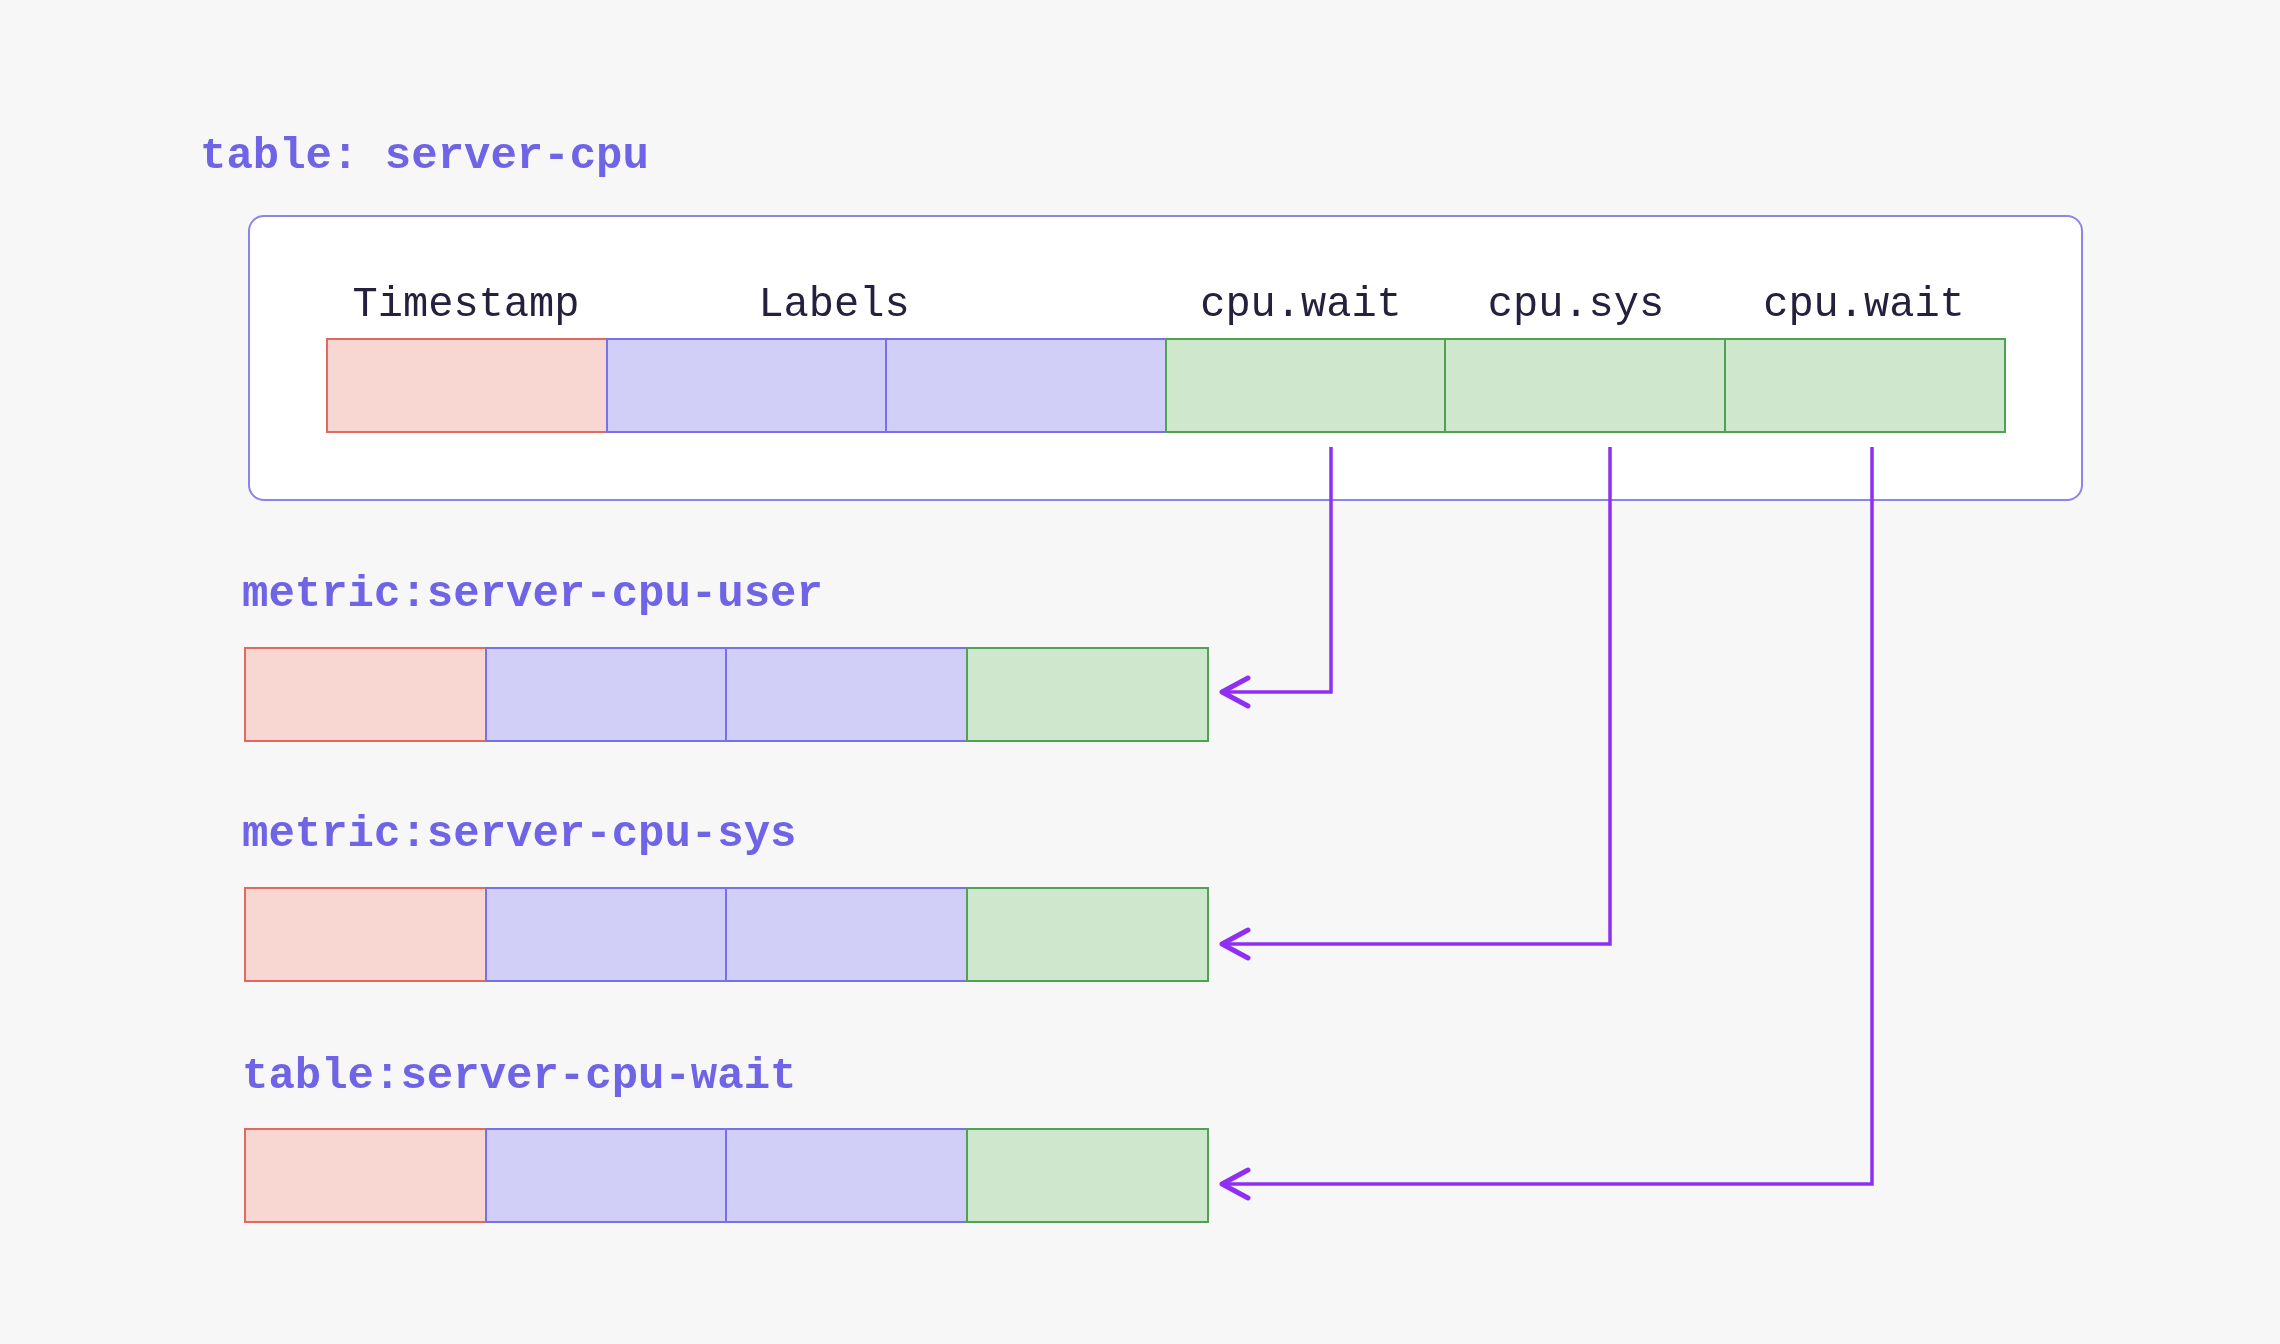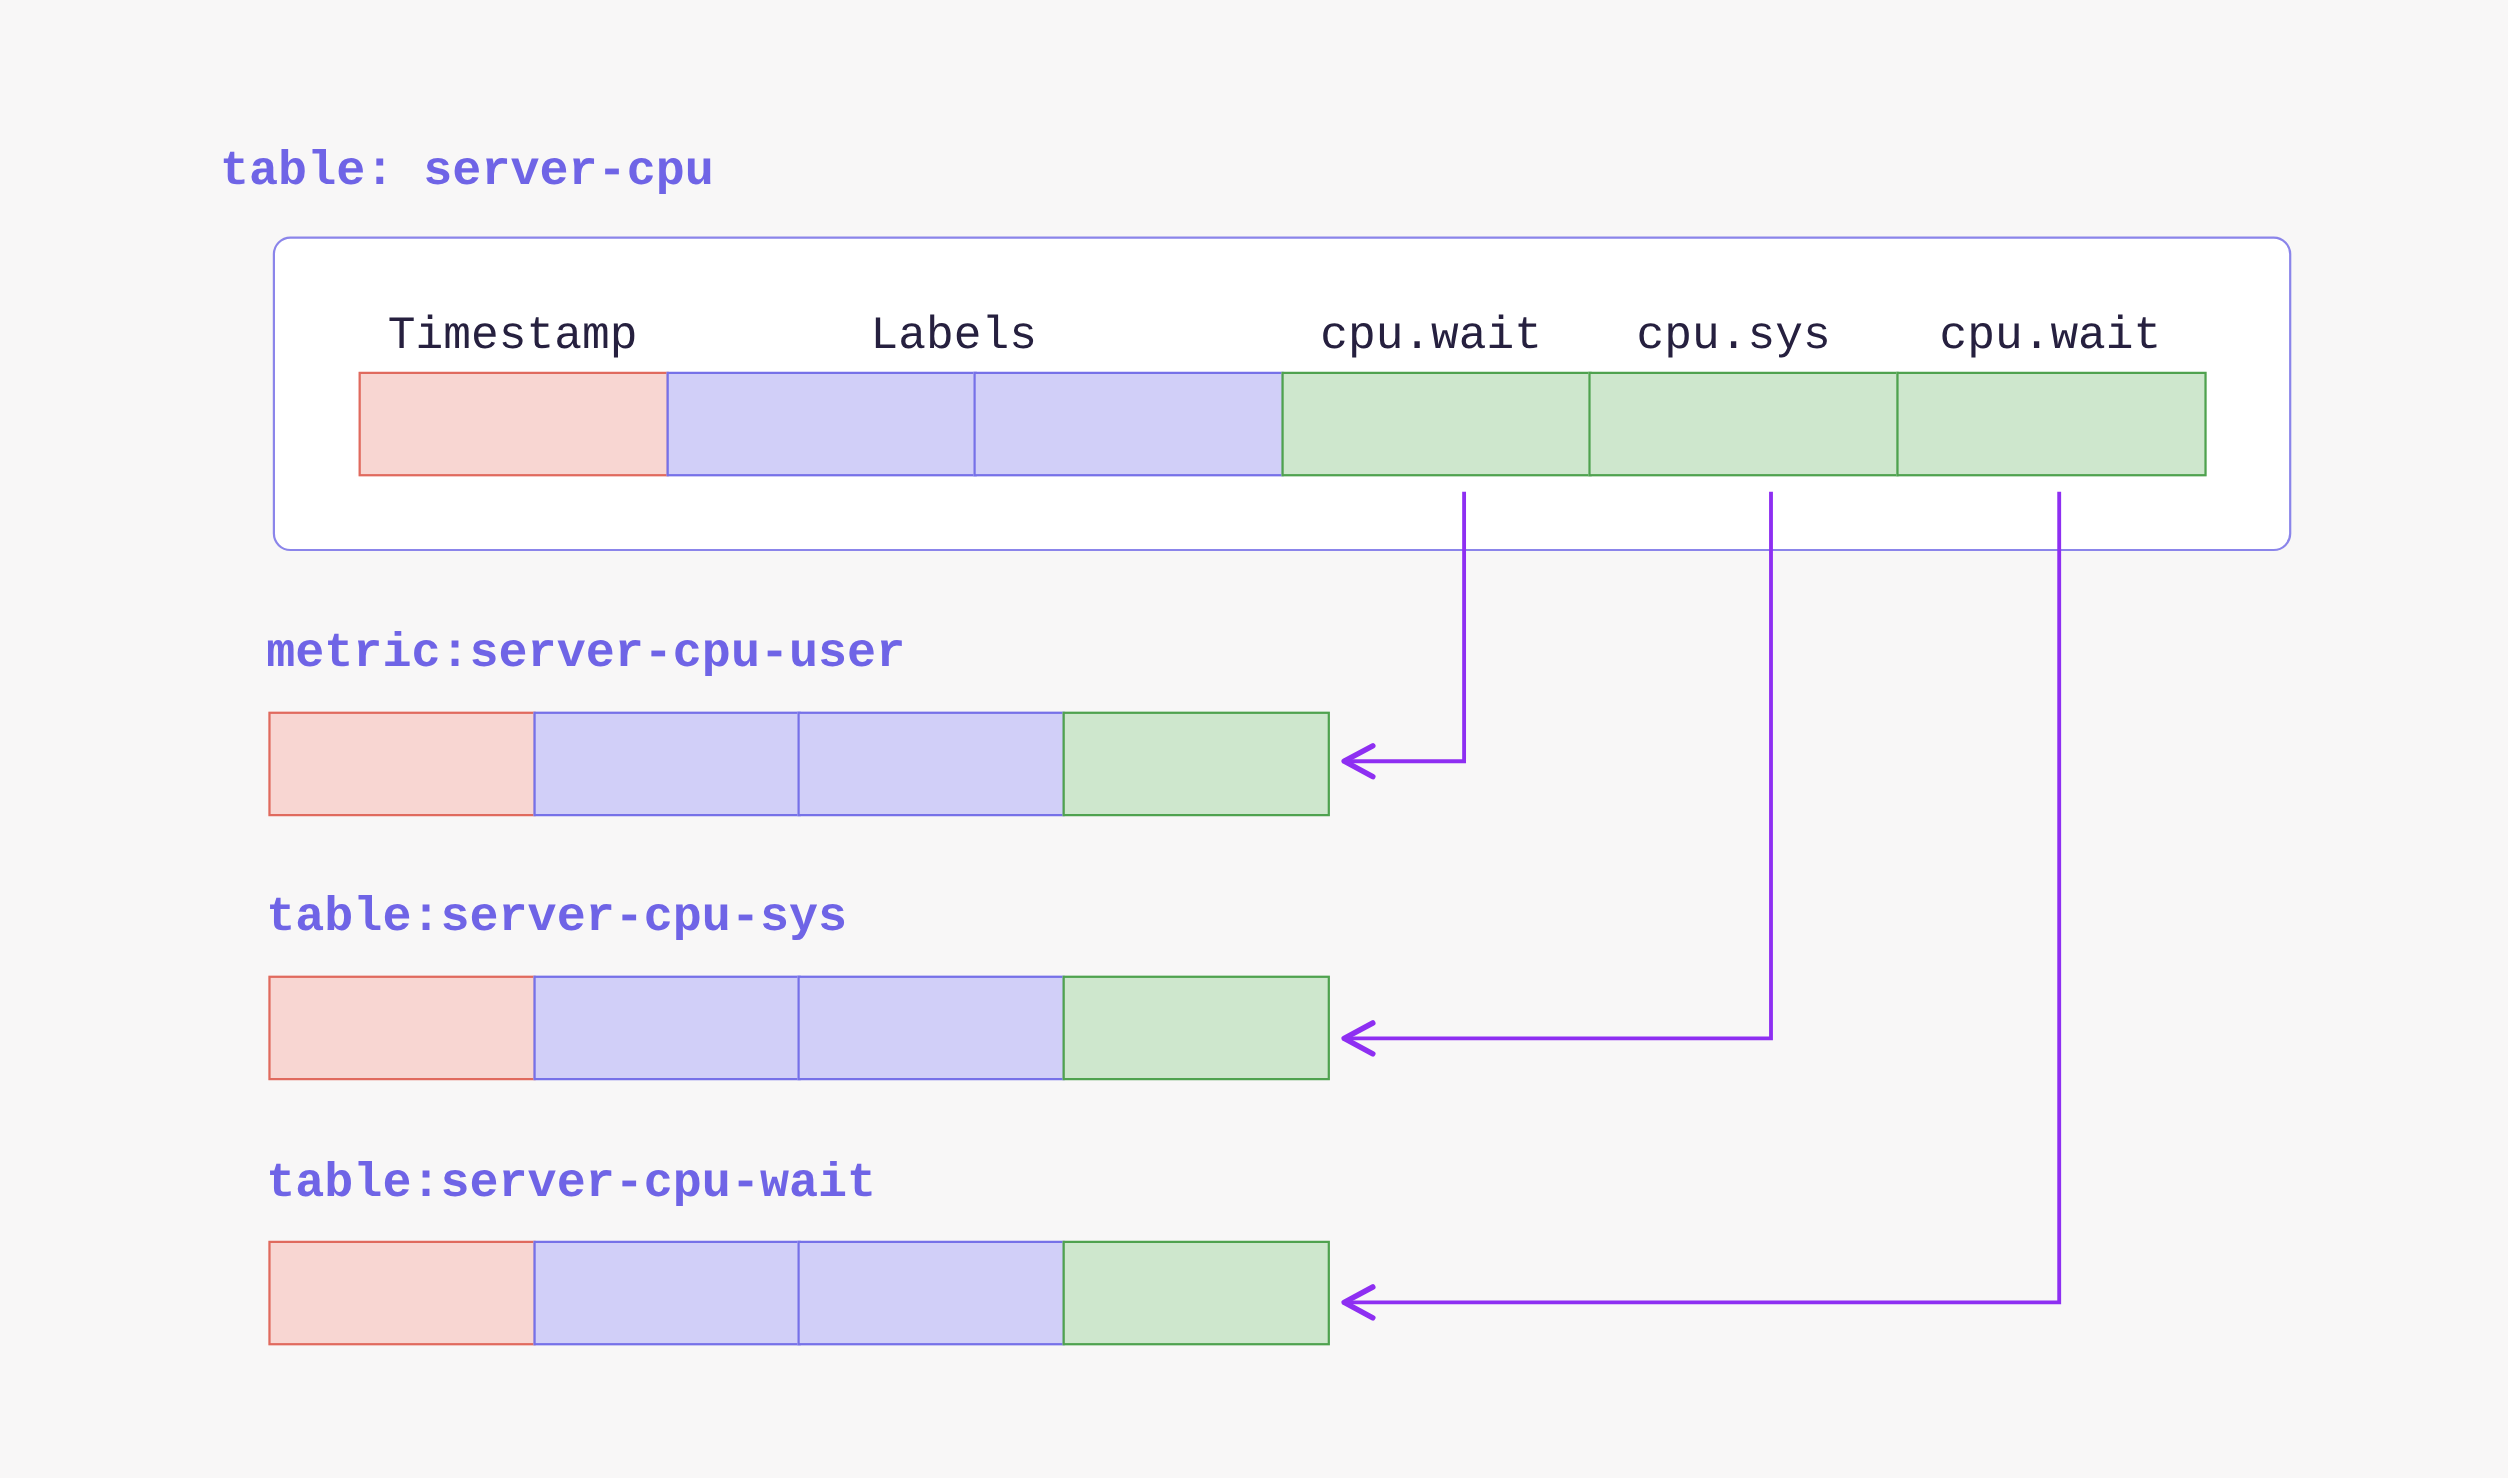--- a/index.html
+++ b/index.html
@@ -98,21 +98,21 @@
 </head>
 <body>
 
 <div class="stage">
 
   <div class="diagram-title" style="left:180px; top:130px;">table: server-cpu</div>
 
   <div class="table-box"></div>
 
   <div class="col-header" style="left:446px;">Timestamp</div>
-  <div class="col-header" style="left:847px;">Labels</div>
+  <div class="col-header" style="left:814px;">Labels</div>
   <div class="col-header" style="left:1281px;">cpu.wait</div>
   <div class="col-header" style="left:1556px;">cpu.sys</div>
   <div class="col-header" style="left:1844px;text-align:right;">cpu.wait</div>
 
   <div class="cell-row table-row" style="left:306px; top:338px;">
     <div class="cell ts"></div>
     <div class="cell lbl"></div>
     <div class="cell lbl"></div>
     <div class="cell fld"></div>
     <div class="cell fld"></div>
@@ -120,21 +120,21 @@
   </div>
 
   <div class="diagram-title" style="left:222px; top:568px;">metric:server-cpu-user</div>
   <div class="cell-row metric-row" style="left:224px; top:647px;">
     <div class="cell ts"></div>
     <div class="cell lbl"></div>
     <div class="cell lbl"></div>
     <div class="cell fld"></div>
   </div>
 
-  <div class="diagram-title" style="left:222px; top:808px;">table:server-cpu-sys</div>
+  <div class="diagram-title" style="left:222px; top:808px;">metric:server-cpu-sys</div>
   <div class="cell-row metric-row" style="left:224px; top:887px;">
     <div class="cell ts"></div>
     <div class="cell lbl"></div>
     <div class="cell lbl"></div>
     <div class="cell fld"></div>
   </div>
 
   <div class="diagram-title" style="left:222px; top:1050px;">table:server-cpu-wait</div>
   <div class="cell-row metric-row" style="left:224px; top:1128px;">
     <div class="cell ts"></div>

